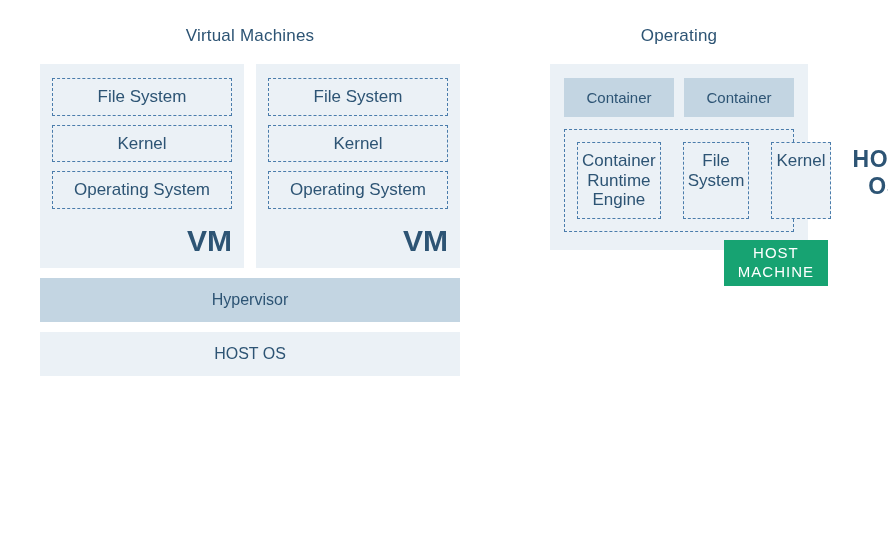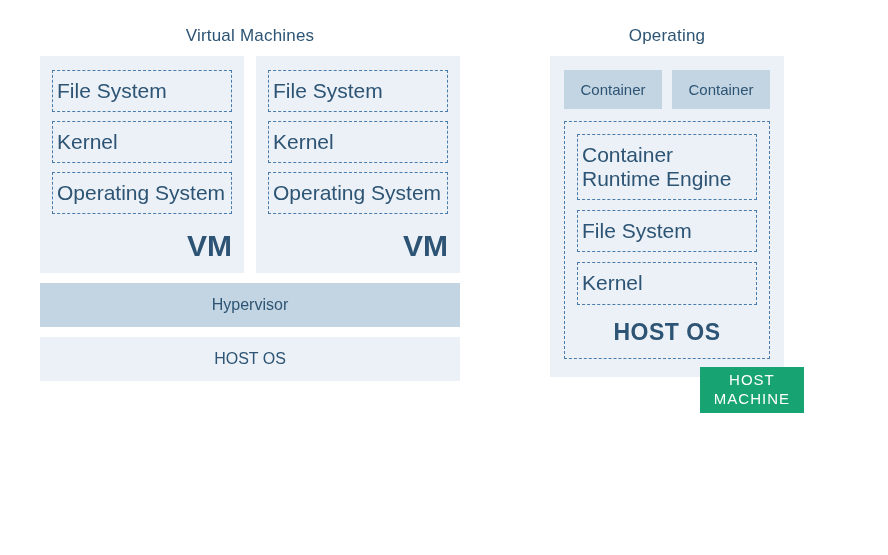--- a/index.html
+++ b/index.html
@@ -7,35 +7,35 @@
   --pale:#ebf1f6;
   --mid:#c3d5e2;
   --dash:#4a7cab;
   --green:#17a372;
   --white:#fff;
 }
 *{box-sizing:border-box;font-family:"Segoe UI",Arial,sans-serif}
 body{margin:0;width:888px;height:555px;background:#fff;padding:26px 40px 0 40px;color:var(--ink)}
 .cols{display:flex;gap:90px;align-items:flex-start}
 .col{display:flex;flex-direction:column;align-items:center}
-.title{font-size:17px;margin-bottom:10px;font-weight:400;letter-spacing:.2px}
+.title{font-size:17px;margin-bottom:18px;font-weight:400;letter-spacing:.2px}
 .vm-stack{width:420px;display:flex;flex-direction:column;gap:10px}
 .vm-pair{display:flex;gap:12px}
 .vm-block{flex:1;background:var(--pale);padding:14px 12px 10px 12px;display:flex;flex-direction:column;gap:9px}
-.dashed{border:1.5px dashed var(--dash);background:var(--pale);padding:8px 4px;font-size:21px;line-height:1.15}
+.dashed{border:1.5px dashed var(--dash);background:var(--pale);text-align:center;padding:8px 4px;font-size:17px;line-height:1.15}
 .vm-label{text-align:right;font-size:30px;font-weight:600;margin-top:6px}
 .bar{text-align:center;padding:13px 16px;font-size:16px}
 .bar-mid{background:var(--mid)}
 .bar-pale{background:var(--pale)}
 .bar-green{background:var(--green);color:var(--white);letter-spacing:1.2px}
-.ct-wrap{position:relative;width:234px}
+.ct-wrap{position:relative;width:258px}
 .ct-outer{background:var(--pale);padding:14px 14px 18px 14px;display:flex;flex-direction:column;gap:12px}
 .ct-top{display:flex;gap:10px}
 .ct-chip{flex:1;background:var(--mid);text-align:center;padding:11px 4px;font-size:15px}
-.host-os{border:1.5px dashed var(--dash);padding:12px;display:flex;flex-direction:column;gap:10px}
+.host-os{border:1.5px dashed var(--dash);padding:12px;display:flex;gap:22px}
 .hostos-label{text-align:center;font-size:23px;font-weight:600;margin-top:4px;letter-spacing:.5px}
 .hm-badge{position:absolute;right:-20px;bottom:-36px;background:var(--green);color:var(--white);text-align:center;padding:4px 14px;font-size:15px;letter-spacing:1px;line-height:1.25}
 </style>
 </head>
 <body>
 
 <div class="cols">
 
   <div class="col">
     <div class="title">Virtual Machines</div>

